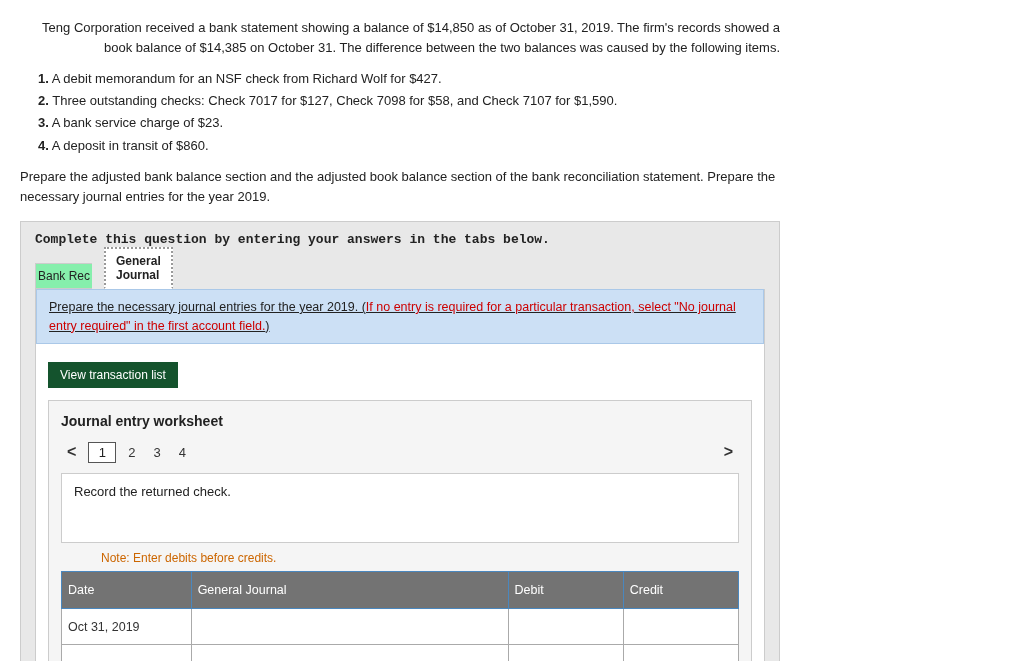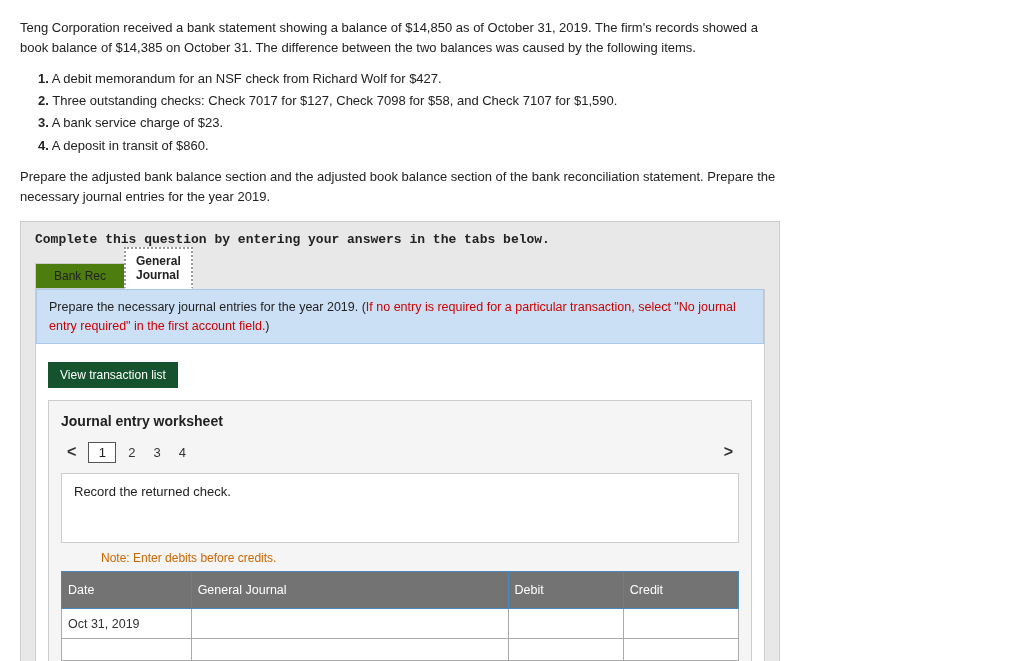--- a/index.html
+++ b/index.html
@@ -9,20 +9,21 @@
       background: #fff;
       color: #222;
       padding: 18px 20px;
       width: 1024px;
       min-height: 661px;
     }
     .intro-text {
       line-height: 1.55;
       margin-bottom: 10px;
       max-width: 760px;
+      text-align: right;
     }
     .numbered-list {
       margin: 8px 0 8px 18px;
       line-height: 1.7;
     }
     .numbered-list li {
       list-style: none;
     }
     .numbered-list li::before {
       font-weight: bold;
@@ -38,26 +39,26 @@
       padding: 10px 14px 14px 14px;
       max-width: 760px;
       margin-bottom: 10px;
     }
     .complete-box .complete-title {
       font-weight: bold;
       font-size: 13px;
       font-family: Liberation Mono, monospace;
     }
     .tab-bank-rec {
-      background: #4d7c0f;
-      border: 1px solid #ccc;
-      padding: 5px 18px;
-      font-size: 12px;
-      cursor: pointer;
-      margin-right: 0;
+      background: #86efac;
+      border: 1px solid #ccc;
+      padding: 5px 2px;
+      font-size: 12px;
+      cursor: pointer;
+      margin-right: 12px;
       border-right: none;
     }
     .tab-general-journal {
       background: #fff;
       border: 2px dotted #999;
       border-bottom: 2px solid #fff;
       padding: 5px 10px;
       font-size: 12px;
       font-weight: bold;
       cursor: pointer;
@@ -71,20 +72,21 @@
       padding: 0;
       max-width: 760px;
     }
     .instruction-bar {
       background: #cce0f5;
       border: 1px solid #aac8e8;
       padding: 8px 12px;
       font-size: 12.5px;
       line-height: 1.5;
       color: #222;
+      text-decoration: underline;
     }
     .instruction-bar span.red {
       color: #cc0000;
     }
     .btn-view-transaction {
       background: #14532d;
       color: #fff;
       border: none;
       padding: 6px 12px;
       font-size: 12px;
@@ -163,21 +165,21 @@
       background: #737373;
       color: #fff;
       padding: 11px 6px;
       text-align: left;
       border: 1px solid #4a87be;
       font-weight: normal;
     }
     .journal-table td {
       border: 1px solid #aaa;
       padding: 3px 6px;
-      height: 30px;
+      height: 36px;
       background: #fff;
     }
     .journal-table td.date-cell {
       width: 90px;
       color: #333;
     }
     .journal-table td.gj-cell {
       width: 220px;
     }
     .journal-table td.debit-cell {

